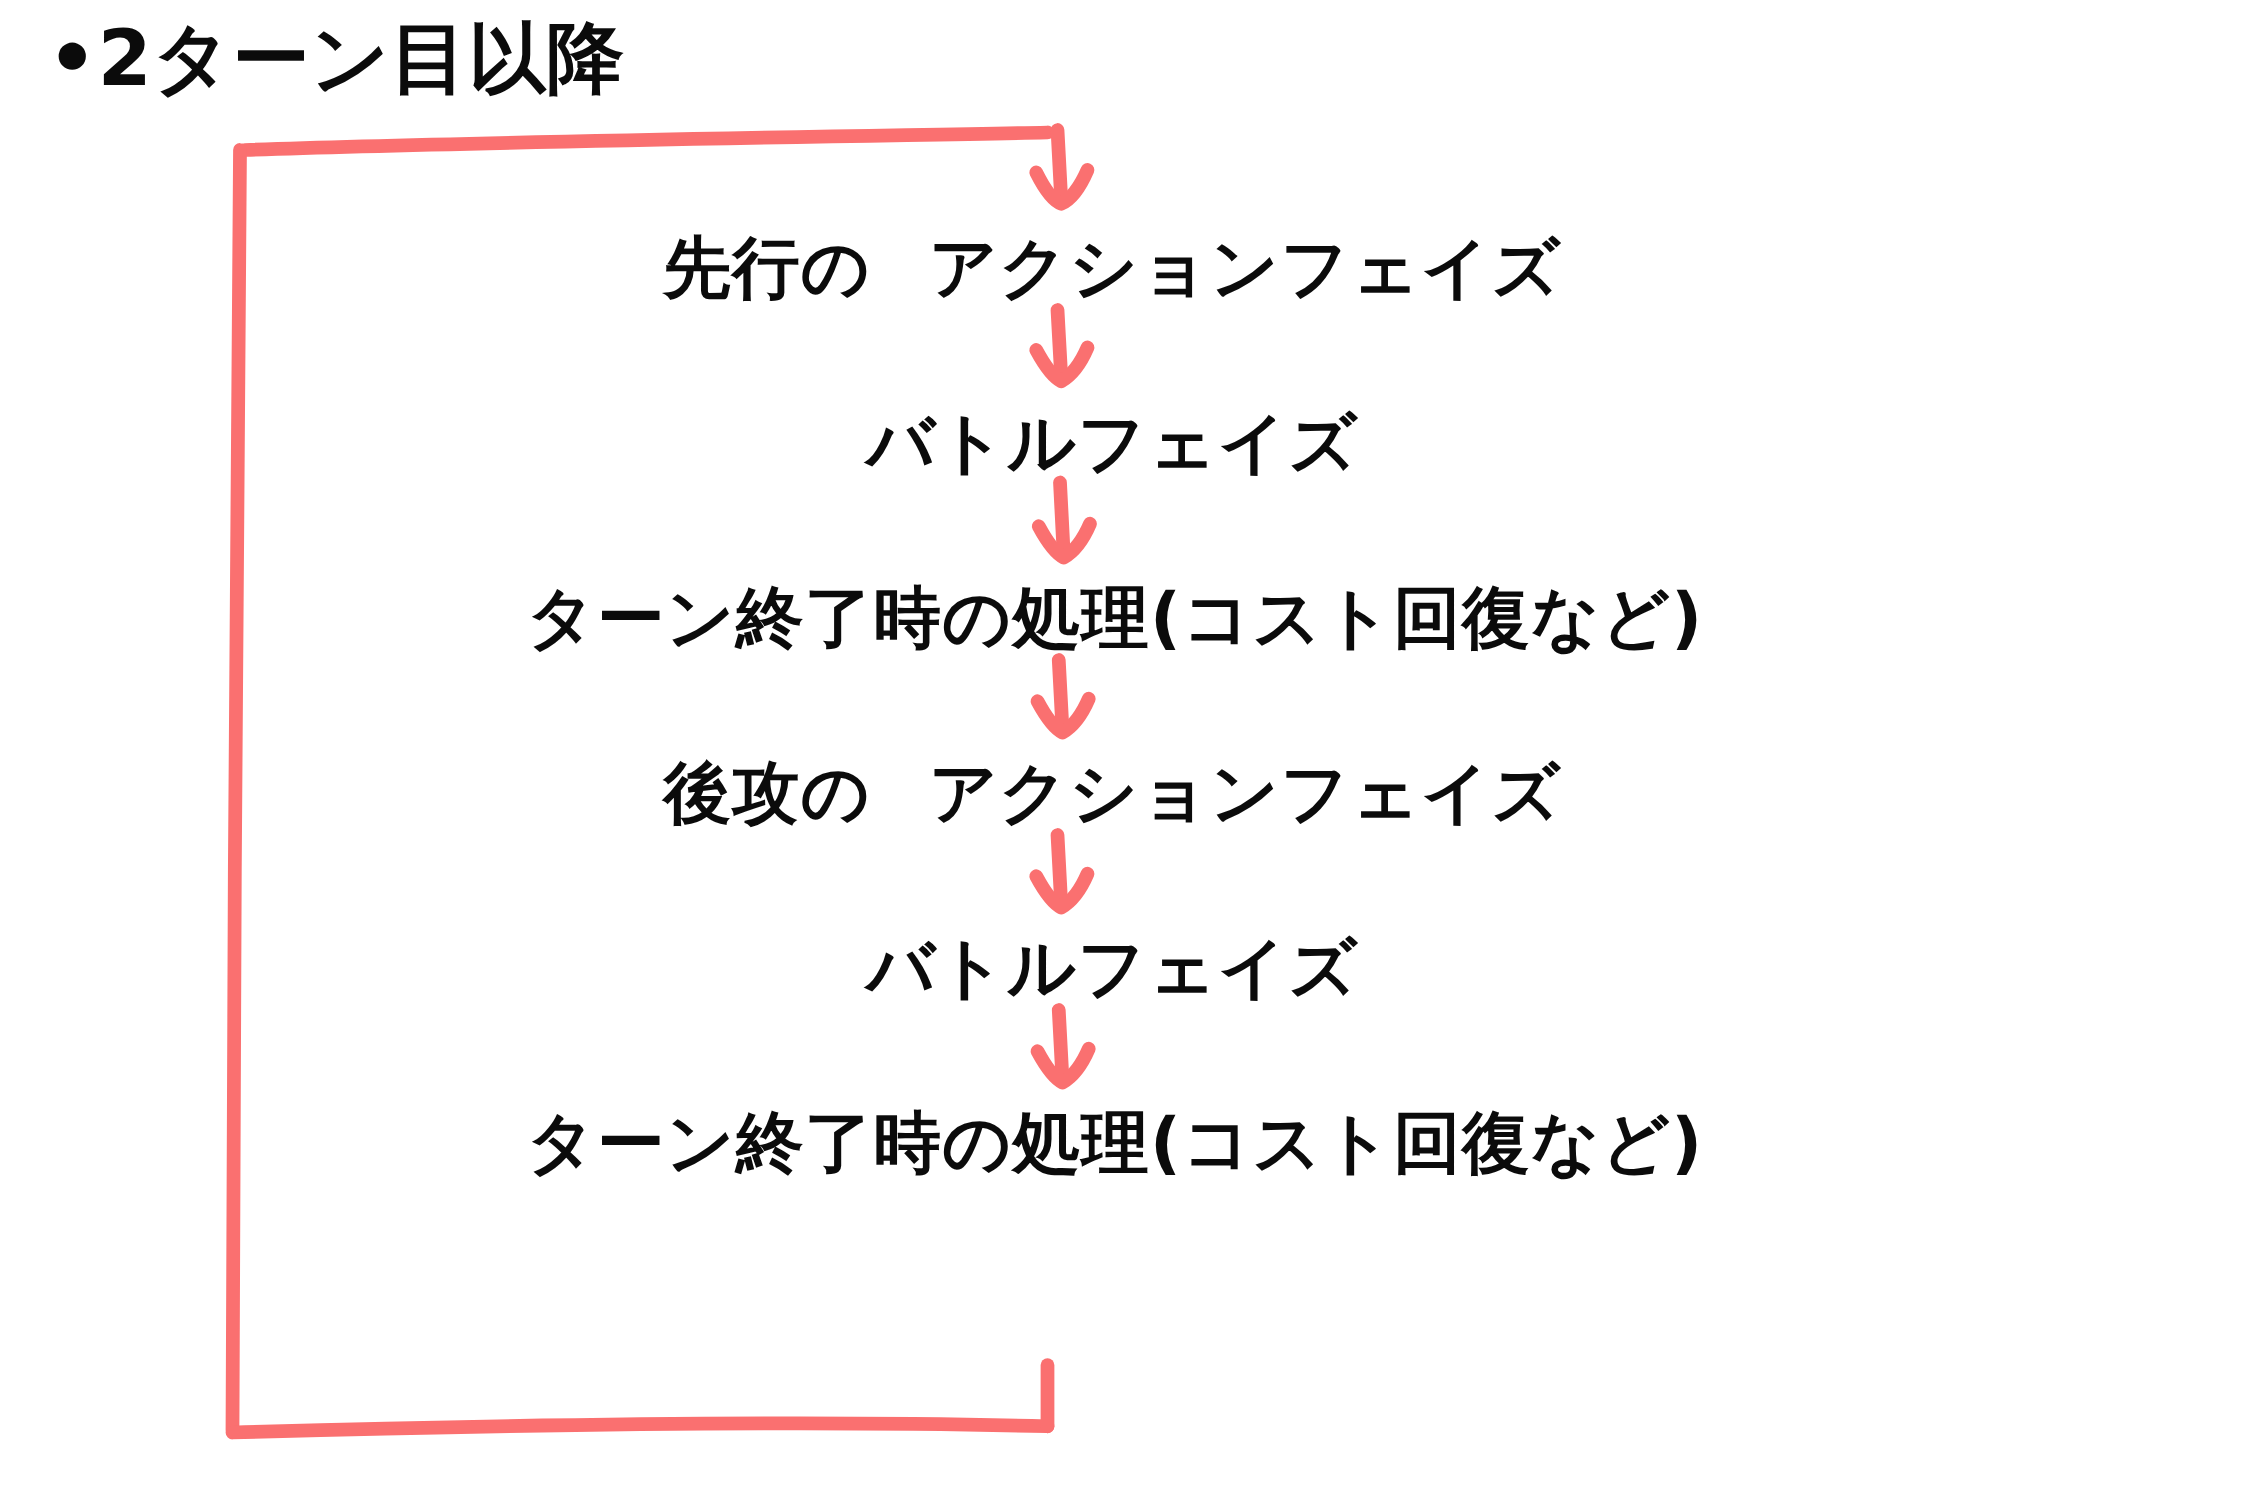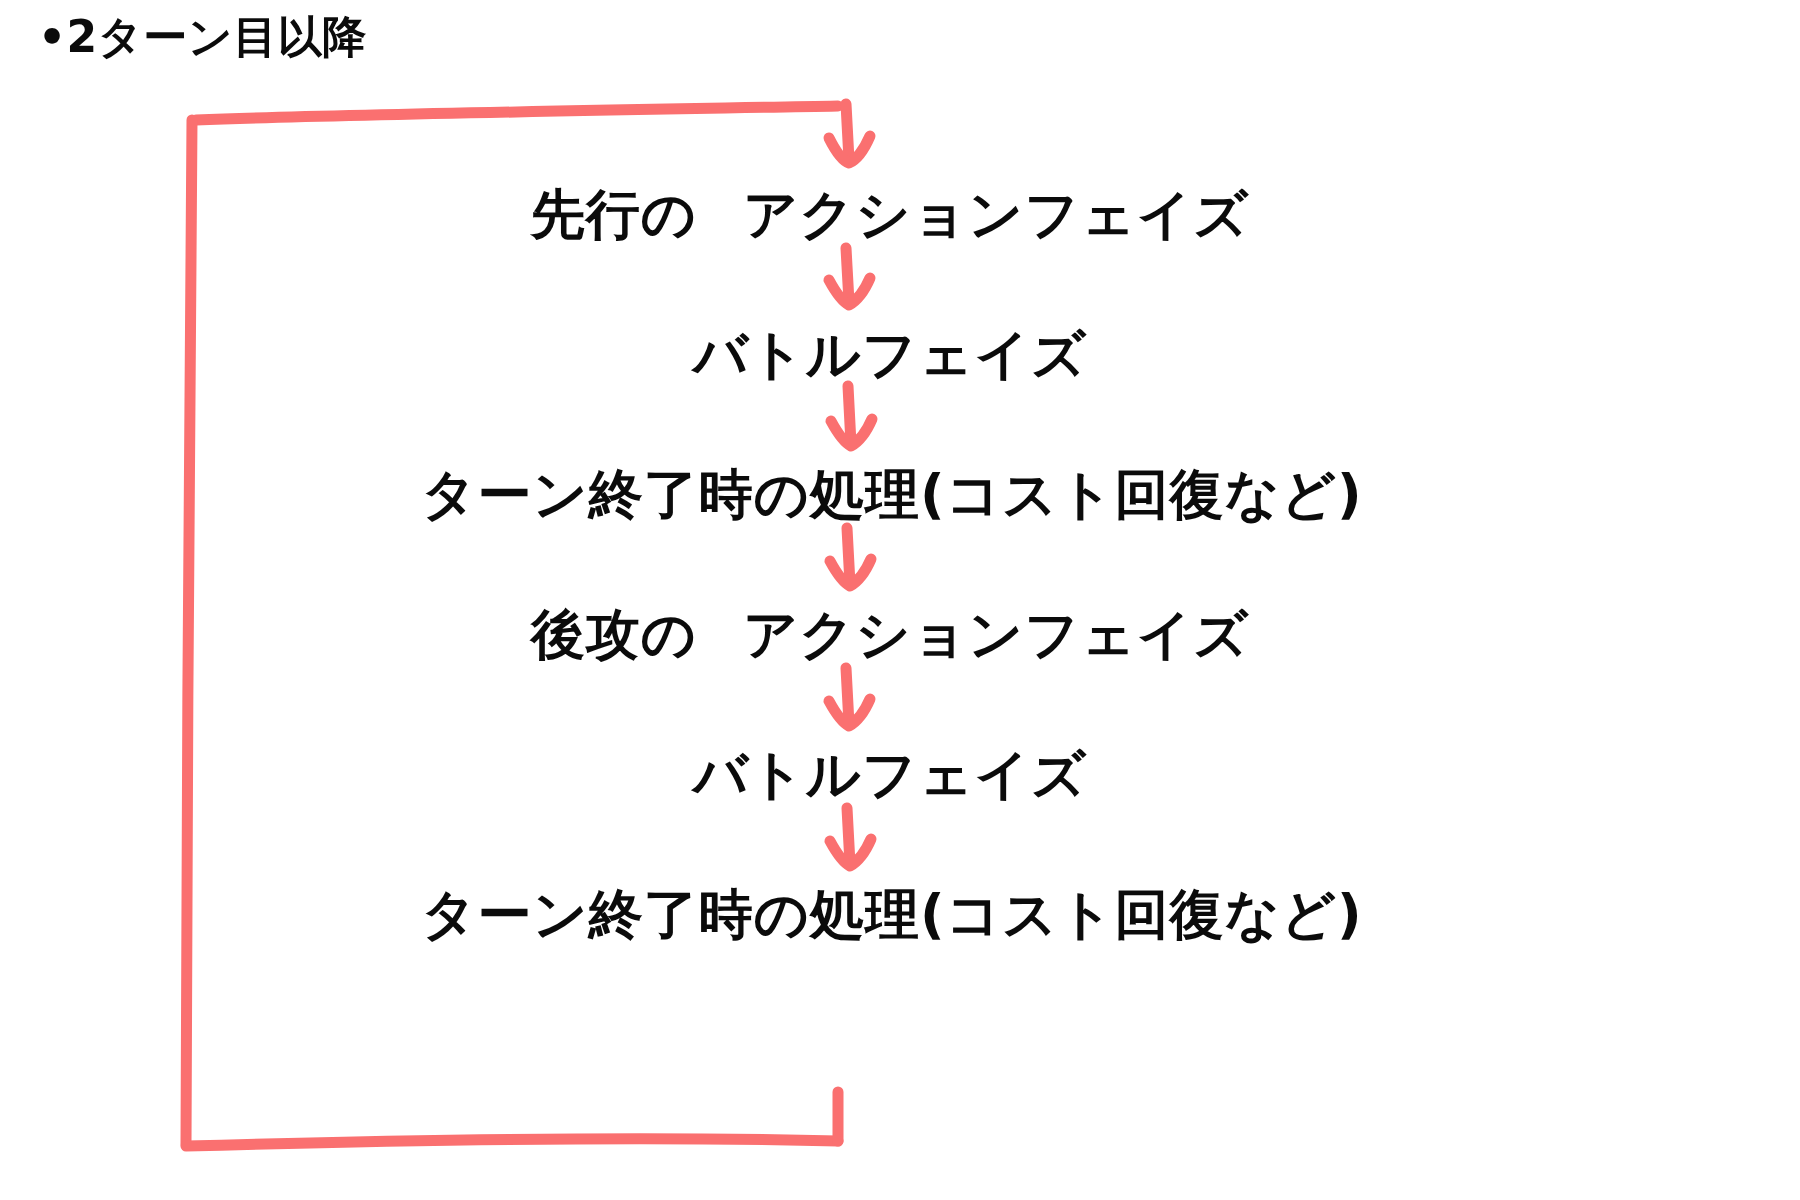--- a/index.html
+++ b/index.html
@@ -21,21 +21,21 @@
     left: 0; top: 0;
     width: 1800px;
     height: 1200px;
   }
 
   
   #title {
     position: absolute;
     left: 38px;
     top: 14px;
-    font-size: 44px;
+    font-size: 62px;
     font-weight: 900;
     color: #0b0b0b;
     letter-spacing: 0.5px;
     white-space: nowrap;
     line-height: 1.05;
     font-family: "DejaVu Sans", "Liberation Sans", sans-serif;
   }
 
   
   #loop-svg {

